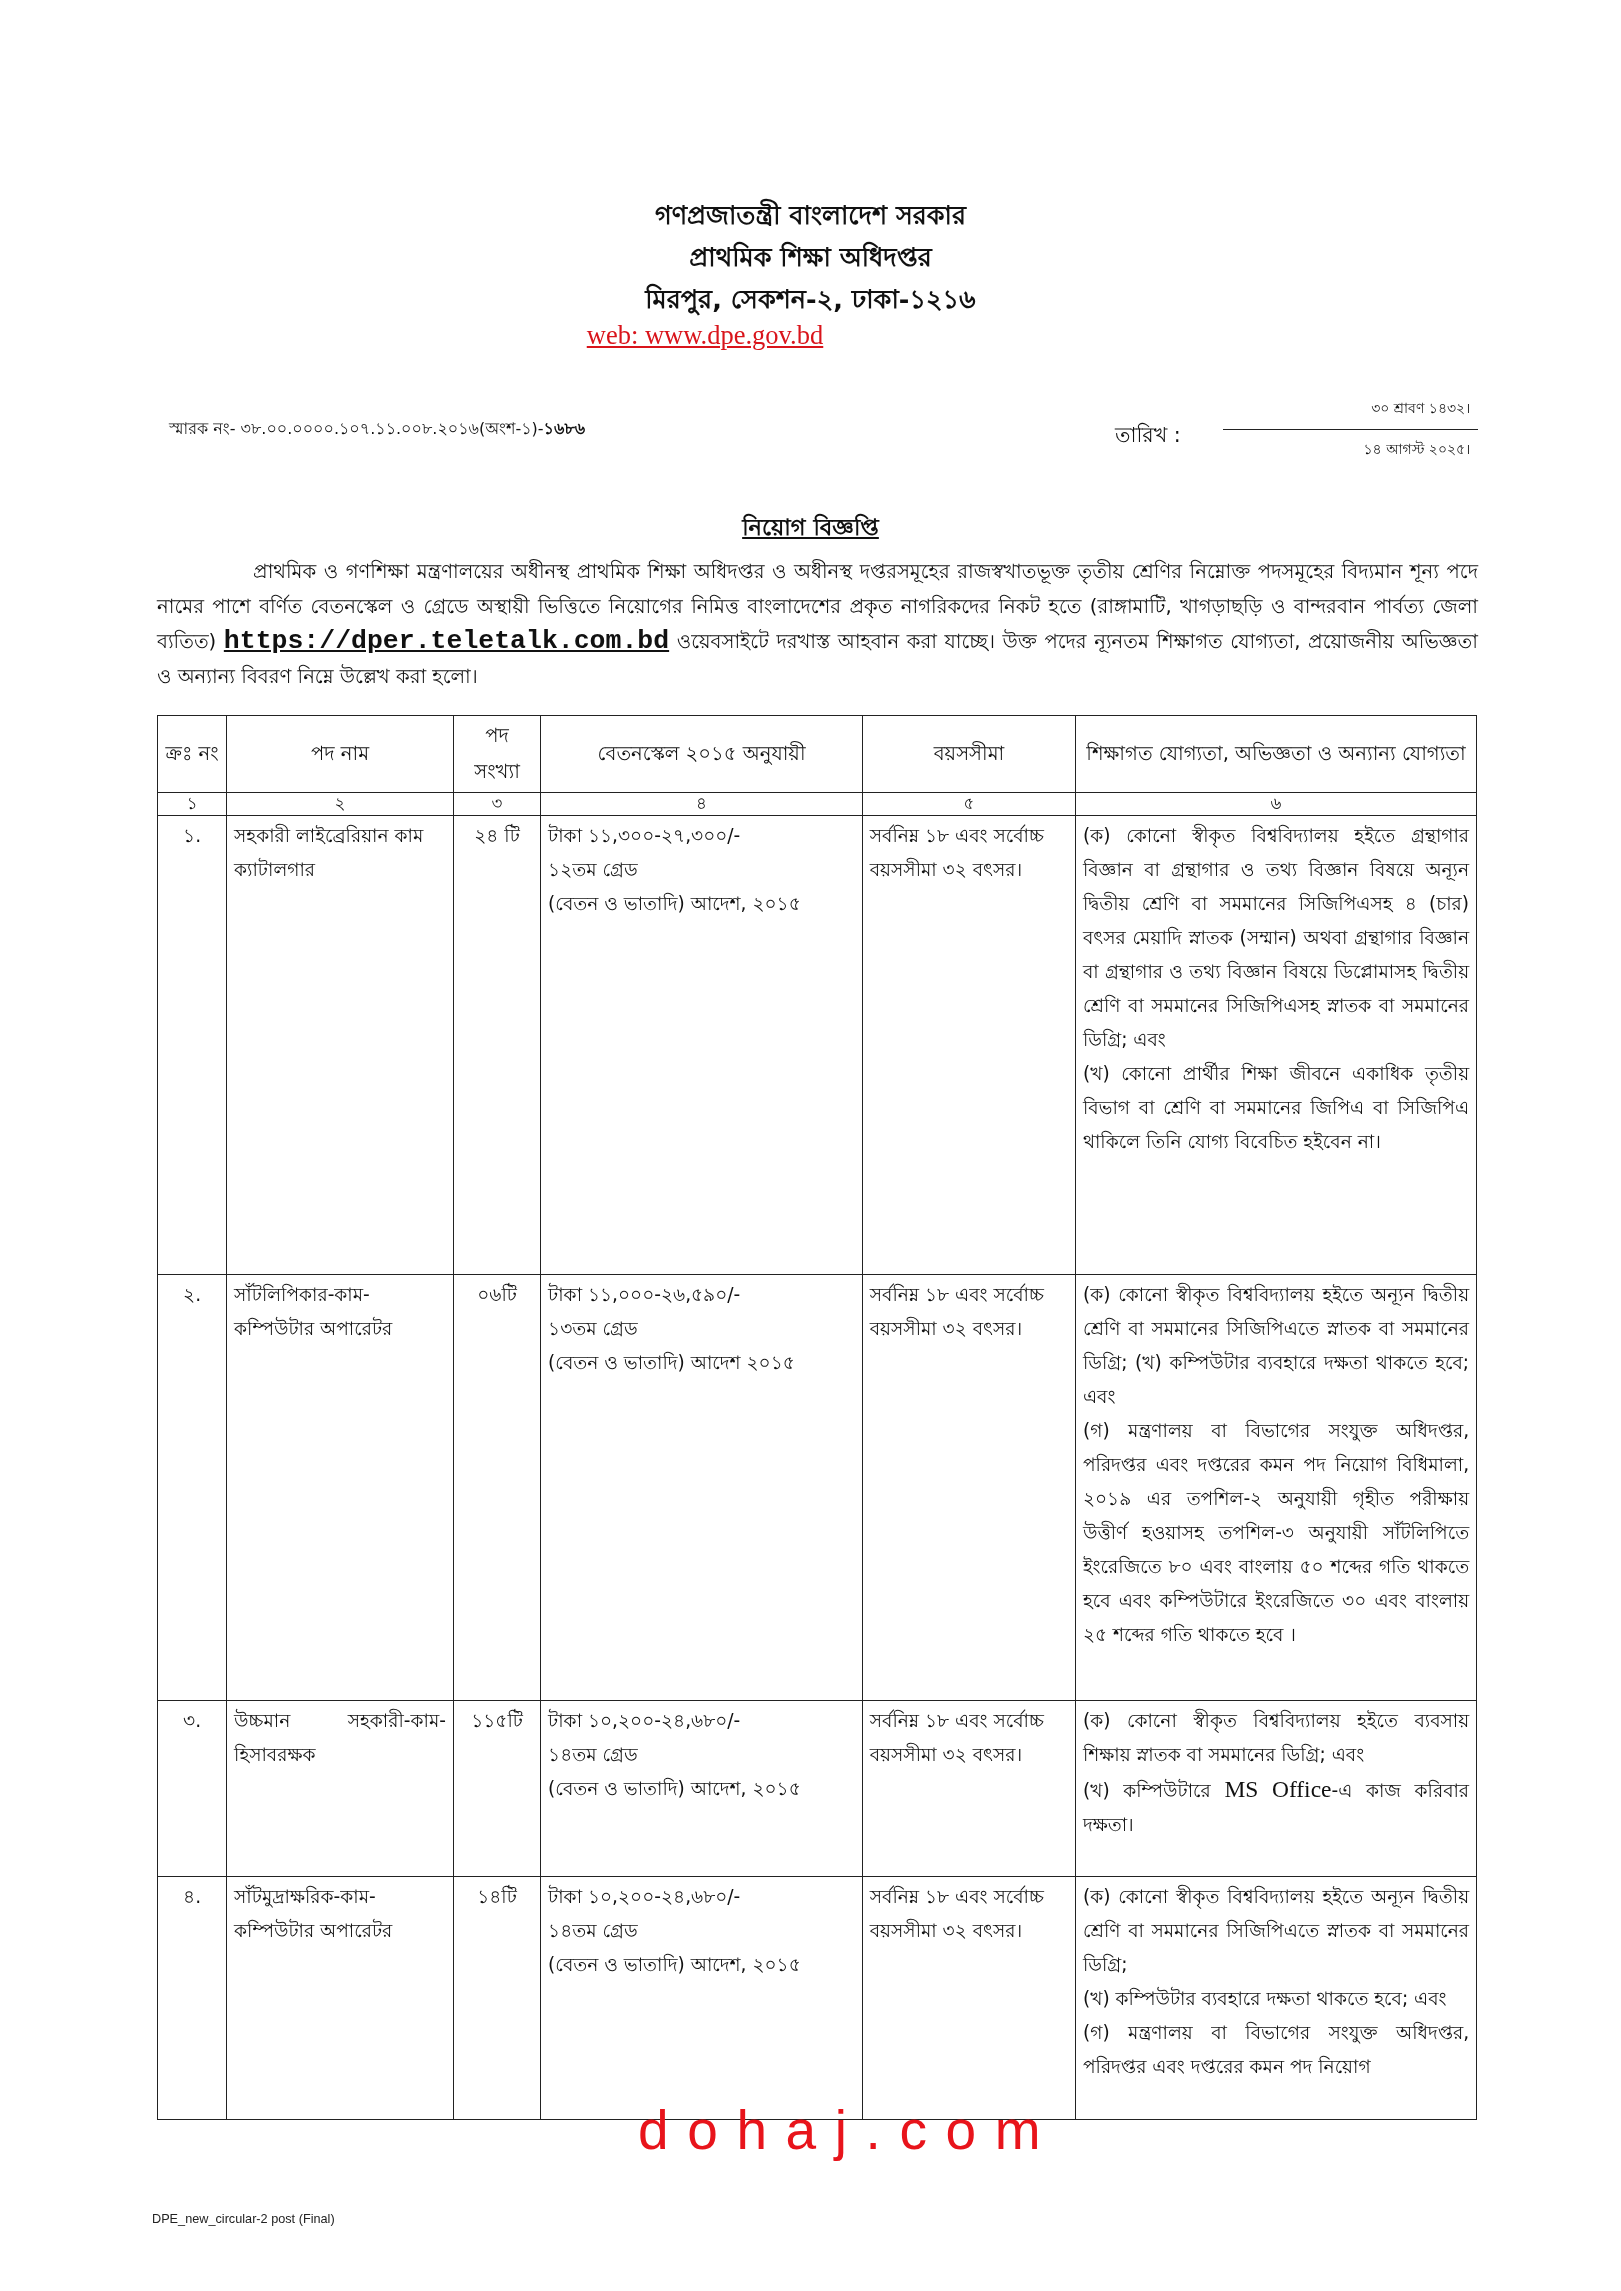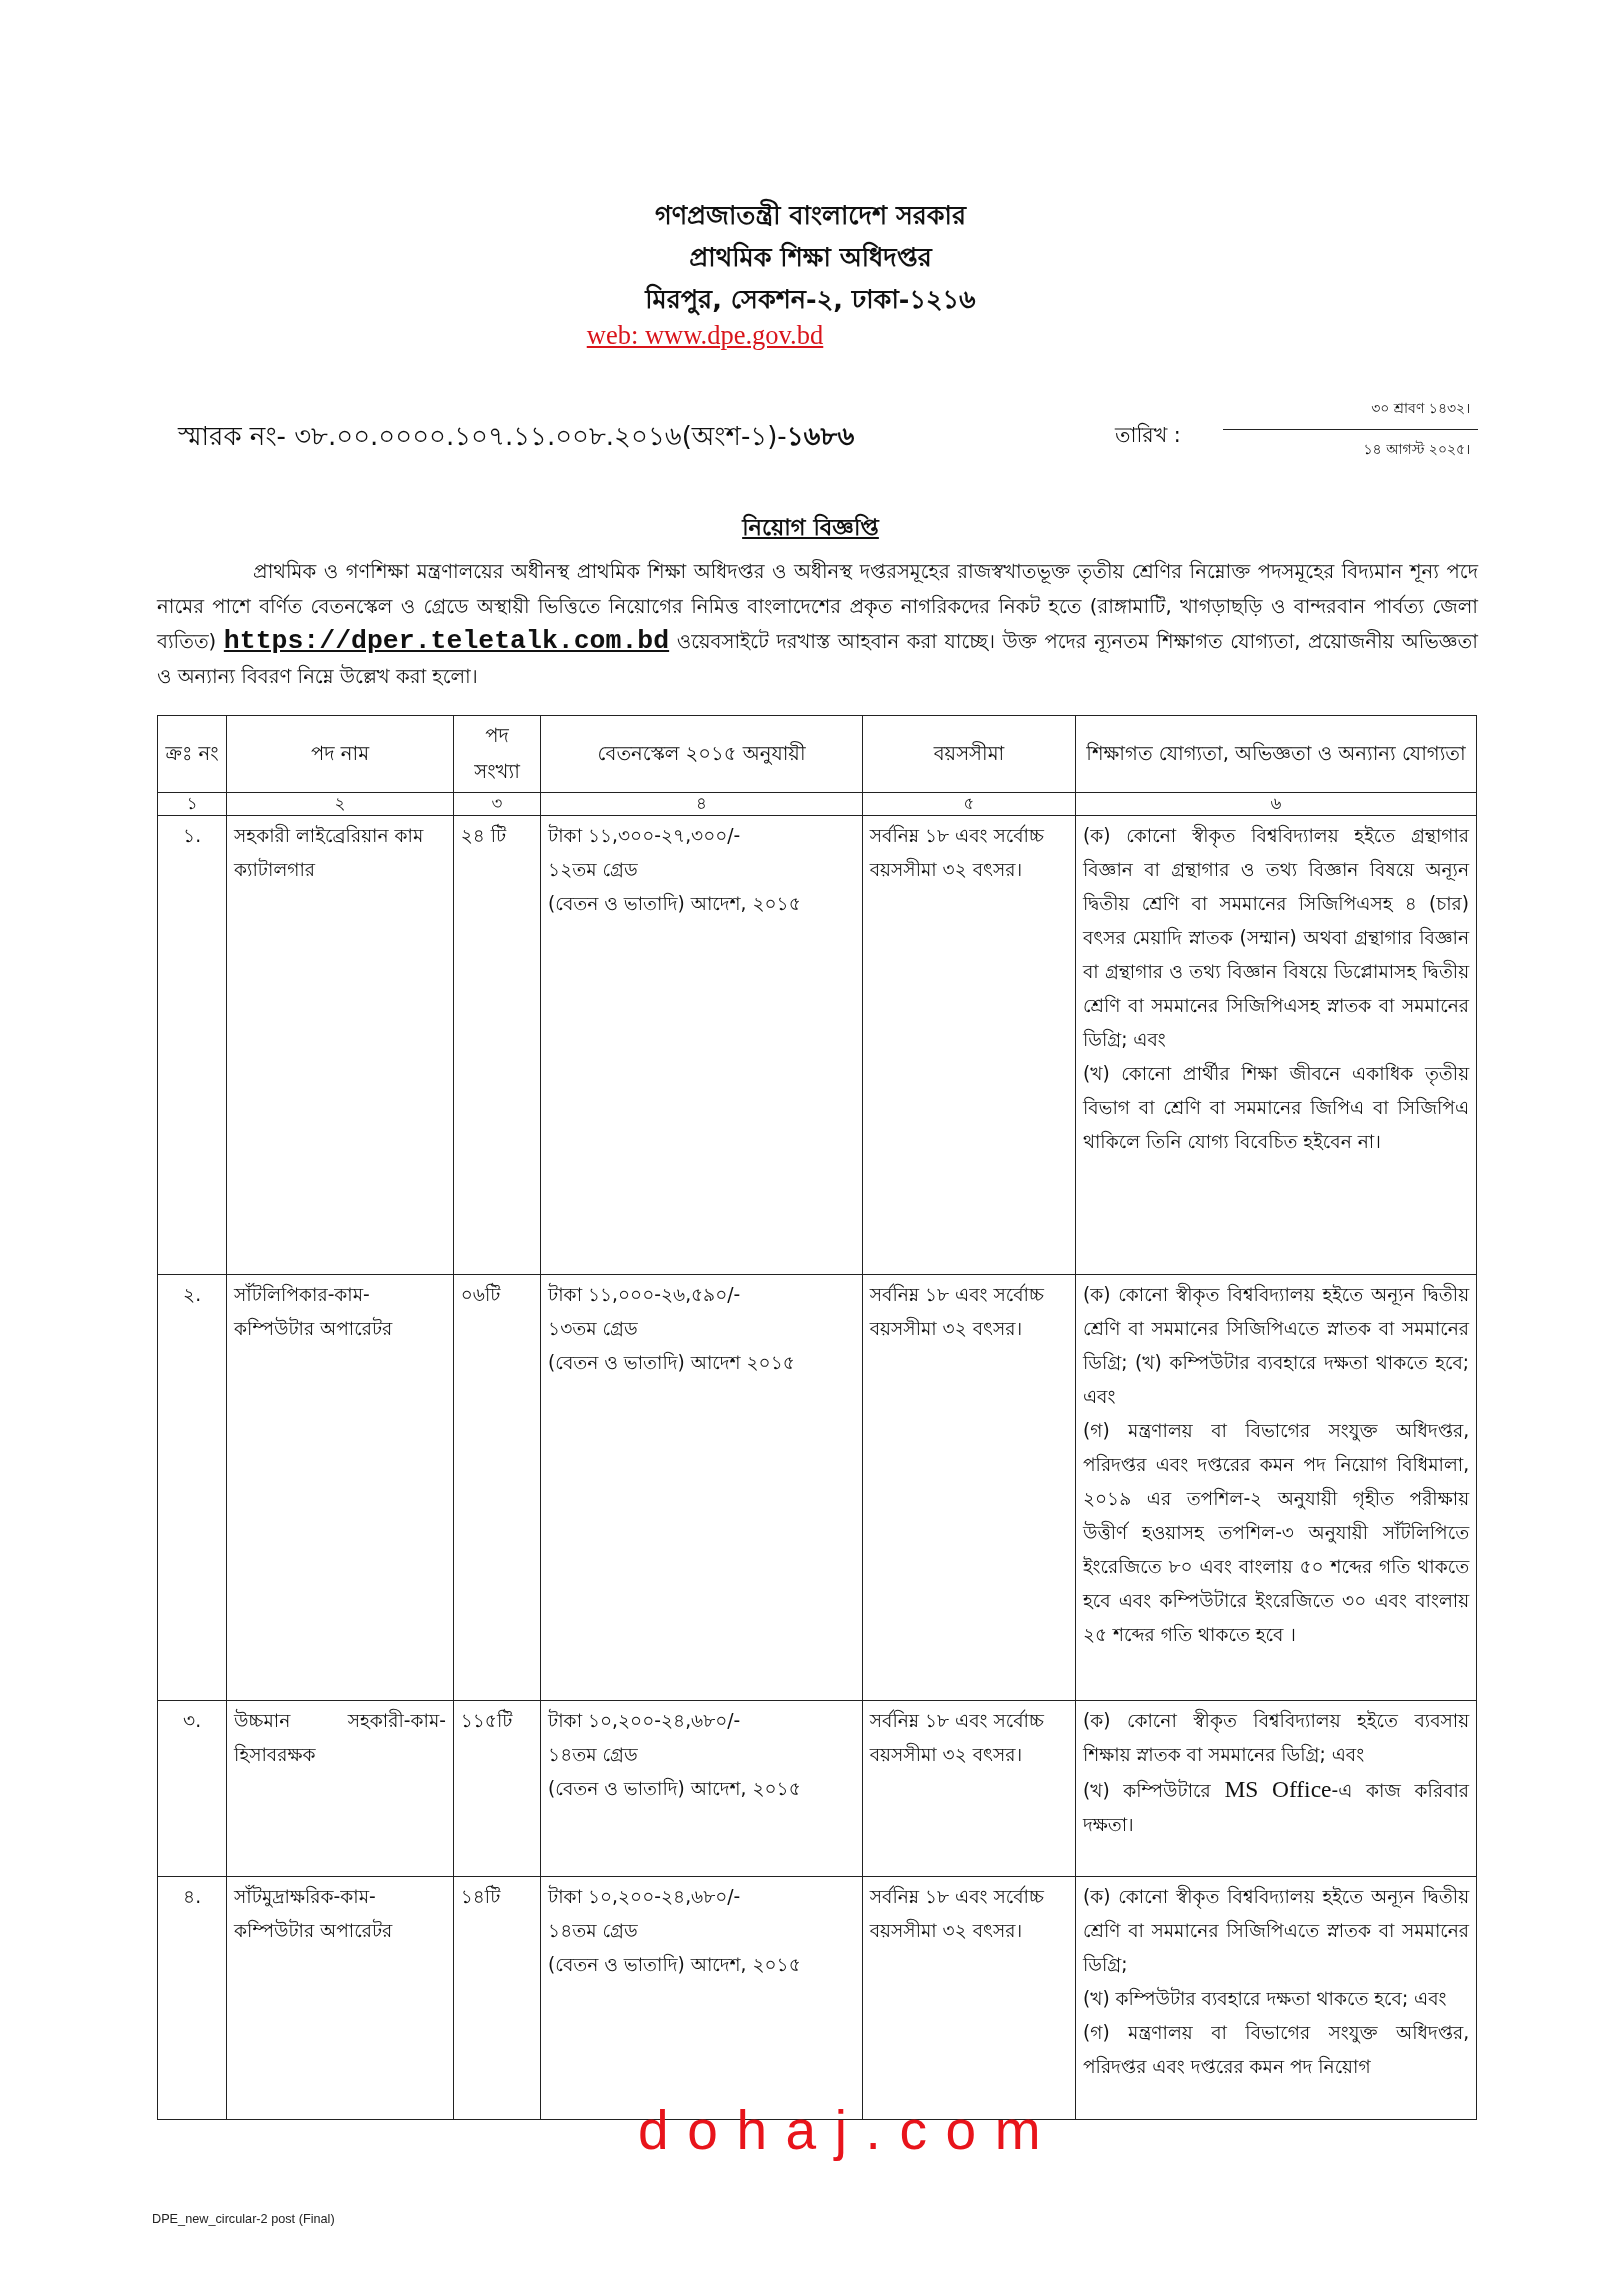--- a/index.html
+++ b/index.html
@@ -7,40 +7,40 @@
     width: 1621px; height: 2292px; position: relative; overflow: hidden;
     font-family: "DejaVu Sans", sans-serif; color: #111;
   }
   .hdr { position: absolute; left: 0; width: 1621px; text-align: center; font-weight: bold; font-size: 25.5px; }
   .hdr1 { top: 196px; }
   .hdr2 { top: 238px; }
   .hdr3 { top: 280px; }
   .web { position: absolute; top: 320px; left: 0; width: 1410px; text-align: center;
          font-family: "Liberation Serif", serif; font-size: 26.5px; color: #d9141b; }
   .web span { text-decoration: underline; }
-  .memo { position: absolute; top: 416px; left: 178px; font-size: 26px; }
+  .memo { position: absolute; top: 416px; left: 169px; font-size: 16px; }
   .memo b { font-weight: bold; }
   .date-label { position: absolute; top: 420px; left: 1115px; font-size: 20.6px; }
   .date-box { position: absolute; top: 392px; left: 1223px; width: 255px; font-size: 14px; text-align: right; }
   .date-box .d1 { padding-right: 7.8px; height: 33px; line-height: 33px; }
   .date-box .rule { border-top: 1.5px solid #222; margin-top: 3.9px; }
   .date-box .d2 { padding-right: 7.8px; height: 35px; line-height: 39px; }
   .title { position: absolute; top: 510px; left: 0; width: 1621px; text-align: center; font-size: 22.5px; font-weight: bold; }
   .title span { text-decoration: underline; }
   .intro { position: absolute; top: 554px; left: 157px; width: 1321px; font-size: 19.6px;
            line-height: 35px; text-align: justify; text-indent: 96px; }
   .intro a { font-family: Liberation Mono, monospace; font-weight: bold; font-size: 26.5px; color: #111; text-decoration: underline; }
   table.posts { position: absolute; top: 715px; left: 157px; width: 1320px; border-collapse: collapse; font-size: 18.6px; }
   table.posts td, table.posts th { border: 1.5px solid #222; vertical-align: top; padding: 3.9px 6.9px; line-height: 34px; }
   table.posts th { font-weight: normal; text-align: center; vertical-align: middle; font-size: 19.6px; line-height: 36px; padding: 2px 5.9px; }
   tr.hrow { height: 77px; }
   tr.nrow td { text-align: center; padding: 0; line-height: 21.6px; font-size: 16.7px; height: 21.6px; }
   .c1 { width: 55px; text-align: center; }
   .c2 { width: 214px; }
-  .c3 { width: 73px; text-align: left; }
+  .c3 { width: 73px; text-align: center; }
   .c4 { width: 310px; }
   .c5 { width: 201px; }
   .c6 { width: 392px; text-align: justify; }
   tr.r1 { height: 459px; }
   tr.r2 { height: 426px; }
   tr.r3 { height: 176px; }
   tr.r4 { height: 243px; }
   .q { display: block; }
   .en { font-family: "Liberation Serif", serif; font-size: 23.5px; }
   .watermark { position: absolute; top: 2098px; left: 638px; font-family: "Liberation Sans", sans-serif;

